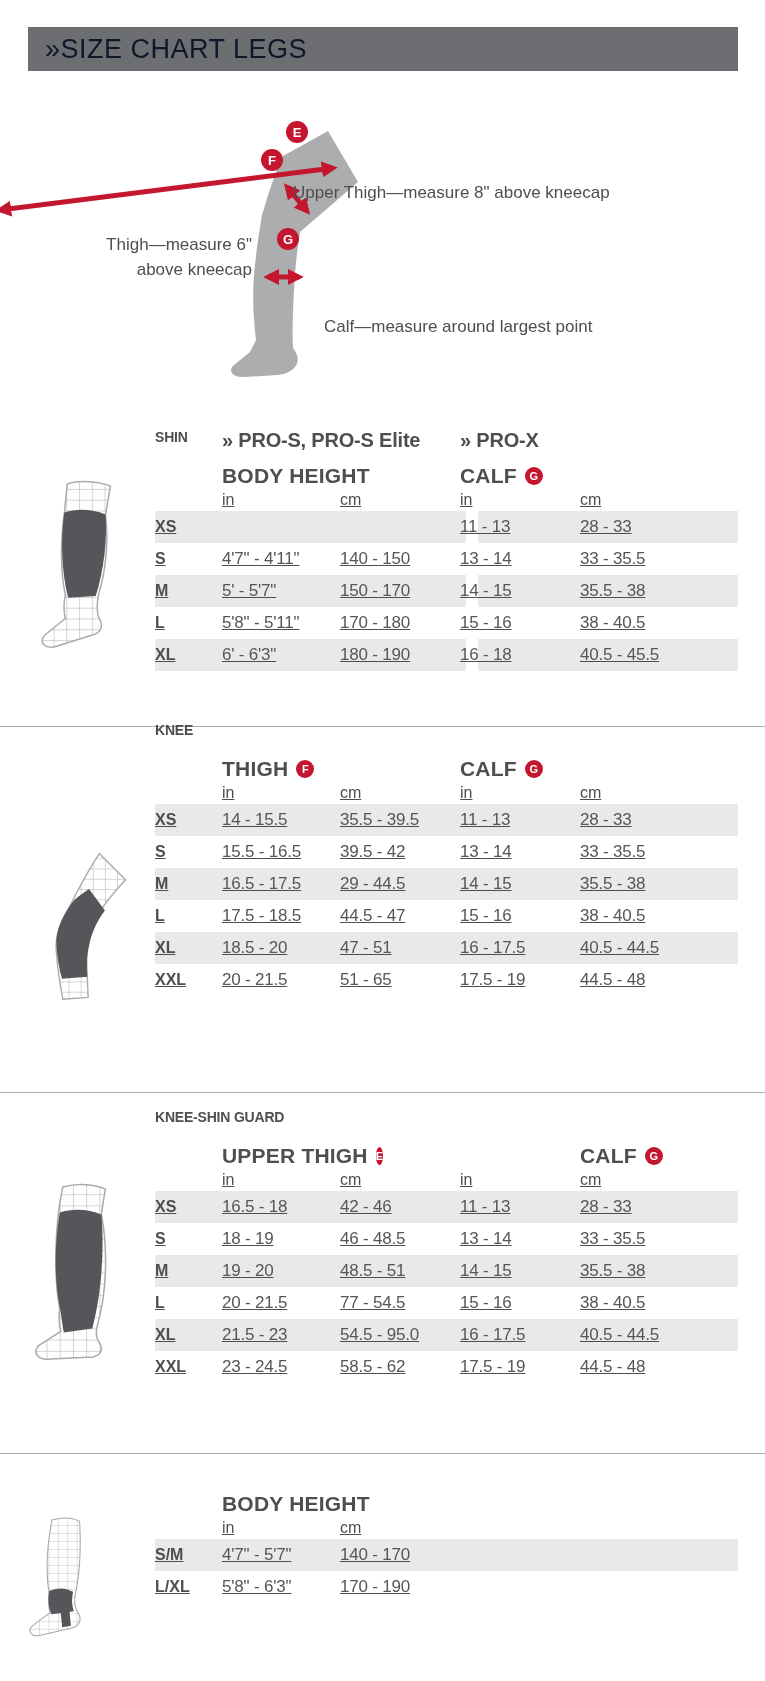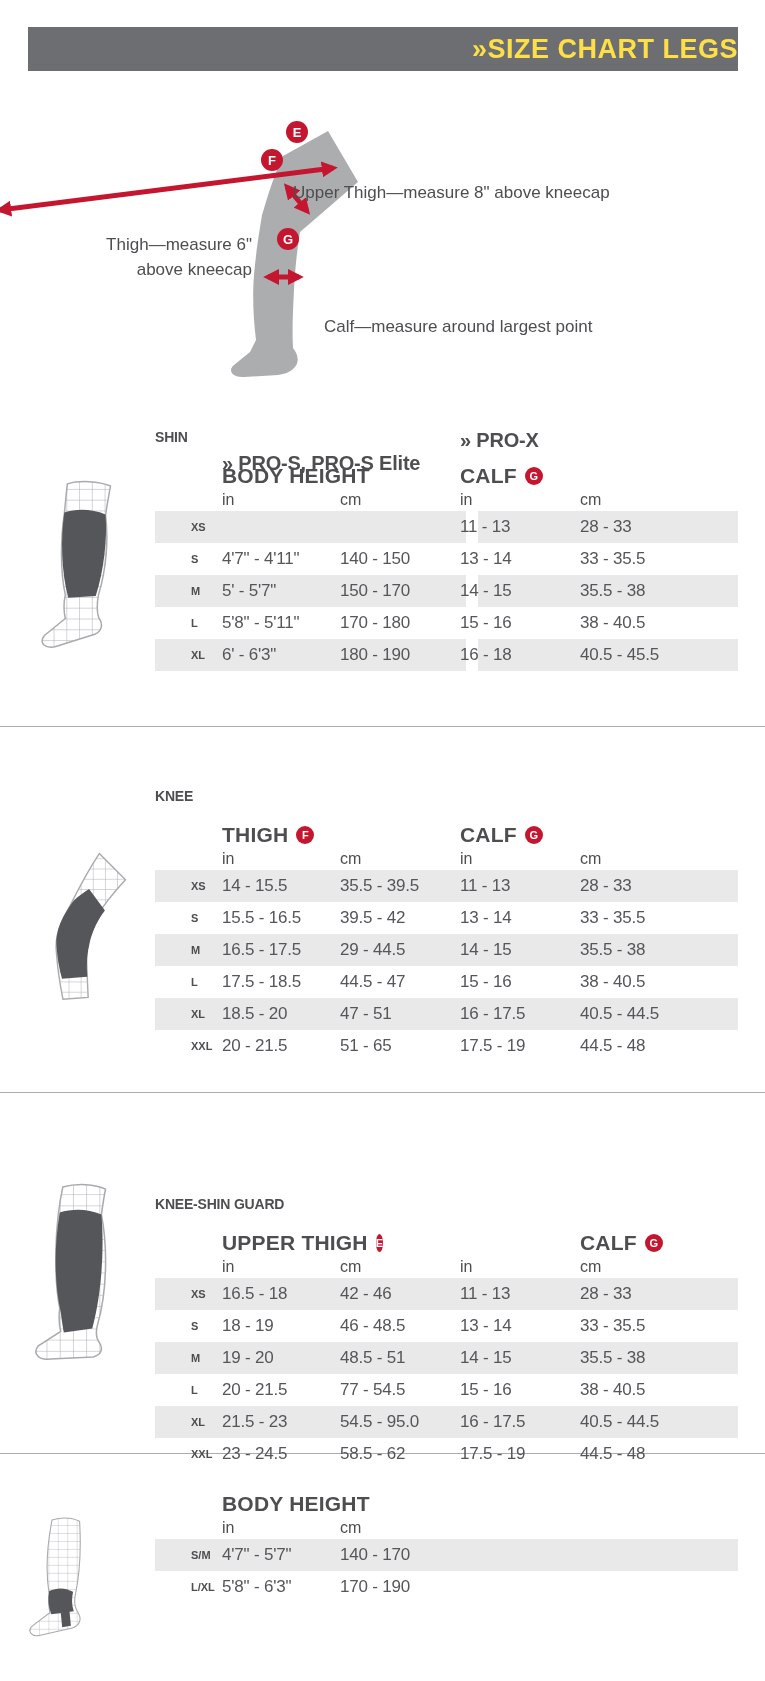--- a/index.html
+++ b/index.html
@@ -14,22 +14,22 @@
   }
   *{box-sizing:border-box;}
   html,body{margin:0;padding:0;}
   body{
     width:765px;height:1681px;position:relative;overflow:hidden;background:#fff;
     font-family:"Liberation Sans", sans-serif;color:var(--ink);
   }
   
   .titlebar{
     position:absolute;left:28px;top:27px;width:710px;height:44px;
-    background:var(--bar);color:#fde047;display:flex;align-items:center;
-    padding-left:17px;font-size:27px;font-weight:bold;letter-spacing:.5px;justify-content:flex-end;
+    background:var(--bar);color:#0f172a;display:flex;align-items:center;
+    padding-left:17px;font-size:27px;font-weight:normal;letter-spacing:.5px;
   }
   
   .diagram{position:absolute;left:0;top:85px;width:765px;height:310px;}
   .diagram svg{position:absolute;left:0;top:0;}
   .dlabel{position:absolute;font-size:17px;line-height:25px;color:var(--ink);white-space:nowrap;}
   .dlabel.upper{left:293px;top:95px;}
   .dlabel.thigh{right:513px;top:147px;text-align:right;}
   .dlabel.calf{left:324px;top:229px;}
   
   .divider{position:absolute;left:0;width:765px;height:0;border-top:1px solid var(--divider);}
@@ -43,39 +43,39 @@
   .product{font-size:20px;font-weight:bold;letter-spacing:-0.2px;white-space:nowrap;}
   .product.p0{grid-column:2 / span 2;}
   .product.p1{grid-column:4 / span 2;}
   .tgroup{height:24px;}
   .gcell{display:flex;align-items:center;white-space:nowrap;overflow:visible;}
   .glabel{font-size:21px;font-weight:bold;letter-spacing:.2px;}
   .badge{
     display:inline-block;width:18px;height:18px;border-radius:50%;background:var(--red);
     color:#fff;font-size:11px;font-weight:bold;line-height:18px;text-align:center;margin-left:8px;
   }
-  .trow{position:relative;z-index:0;height:32px;}
+  .trow{position:relative;z-index:0;height:32px;text-decoration:underline;}
   .trow.units{height:23px;}
   .unit{font-size:16px;color:var(--ink);}
-  .sizecell{font-size:11px;font-weight:bold;white-space:nowrap;margin-left:36px;}
+  .sizecell{font-size:16px;font-weight:bold;white-space:nowrap;}
   .cell{font-size:17px;color:var(--ink2);white-space:nowrap;letter-spacing:-0.2px;}
   
   .section:not(.split) .trow.zebra::before{
     content:"";position:absolute;z-index:-1;left:0;top:0;width:583px;height:100%;background:var(--zebra);
   }
   .section.split .trow.zebra::before{
     content:"";position:absolute;z-index:-1;left:0;top:0;width:311px;height:100%;background:var(--zebra);
   }
   .section.split .trow.zebra::after{
     content:"";position:absolute;z-index:-1;left:323px;top:0;width:260px;height:100%;background:var(--zebra);
   }
   
   #section-shin{top:429px;}
-  #section-knee{top:788px;}
-  #section-kneeshin{top:1196px;}
+  #section-knee{top:722px;}
+  #section-kneeshin{top:1109px;}
   #section-ankle{top:1492px;}
   #divider-1{top:726px;}
   #divider-2{top:1092px;}
   #divider-3{top:1453px;}
   
   .picon{position:absolute;}
   #icon-shin{left:28px;top:478px;}
   #icon-knee{left:20px;top:848px;}
   #icon-kneeshin{left:20px;top:1183px;}
   #icon-ankle{left:20px;top:1517px;}
@@ -154,22 +154,22 @@
 <svg class="picon" id="icon-ankle" width="80" height="127" viewBox="0 0 110 175">
   <path fill="url(#mesh)" stroke="#A8AAAD" stroke-width="1.5" d="M44,4 C58,0 72,1 82,6 C84,40 82,80 76,108 C74,118 76,126 80,132 C85,140 83,149 72,153 L28,163 C16,166 9,157 17,150 L41,132 C39,122 39,114 40,106 C35,75 38,35 44,4 Z"></path>
   <path fill="#55565A" d="M40,102 C38,113 39,124 43,134 L74,130 C71,121 71,112 73,103 C62,97 51,97 40,102 Z"></path>
   <path fill="#55565A" d="M56,132 L68,129 L70,150 L58,152 Z"></path>
 </svg>
 
 <div id="sections">
     <div class="section split" id="section-shin">
       <div class="titlerow">
         <div class="stitle">SHIN</div>
+        <div class="product p0">» PRO-S, PRO-S Elite</div>
         <div class="product p1">» PRO-X</div>
-        <div class="product p0">» PRO-S, PRO-S Elite</div>
       </div>
       <div class="tgroup">
         <div class="gcell" style="grid-column: 2;">
           <span class="glabel">BODY HEIGHT</span>
         </div>
         <div class="gcell" style="grid-column: 4;">
           <span class="glabel">CALF</span>
           <span class="badge">G</span>
         </div>
       </div>

